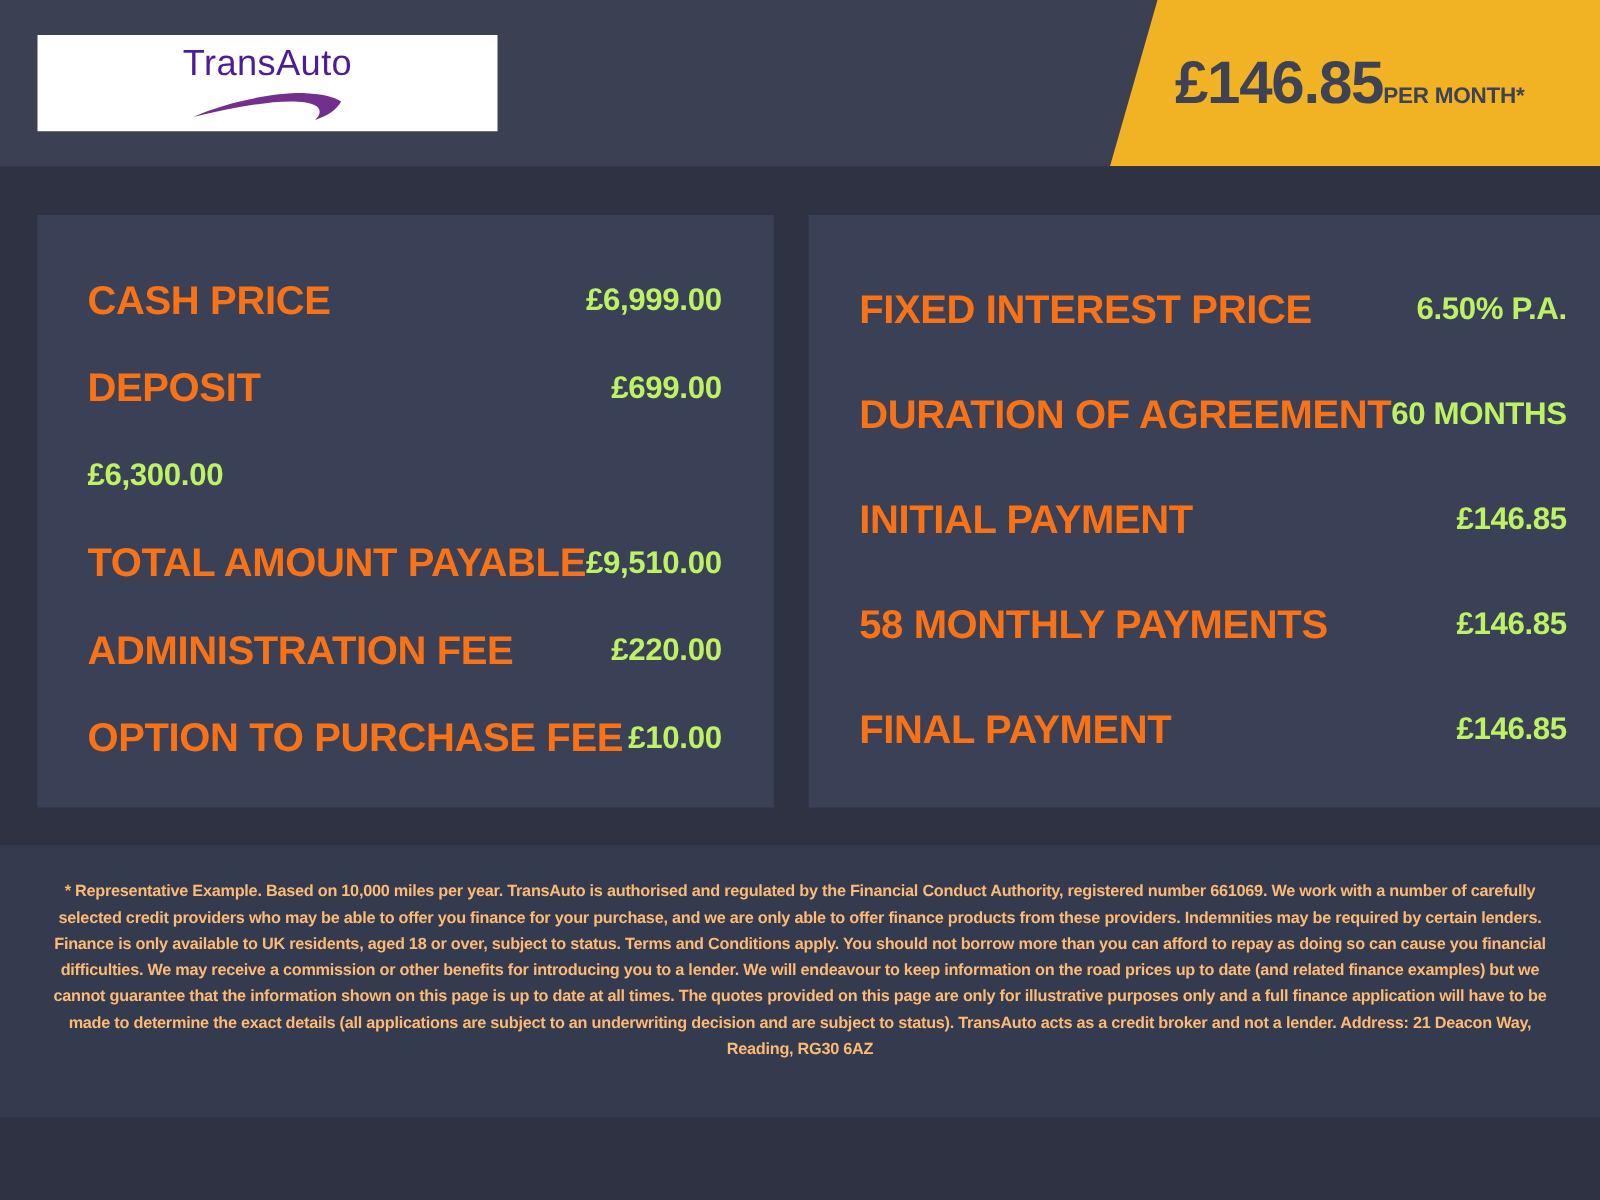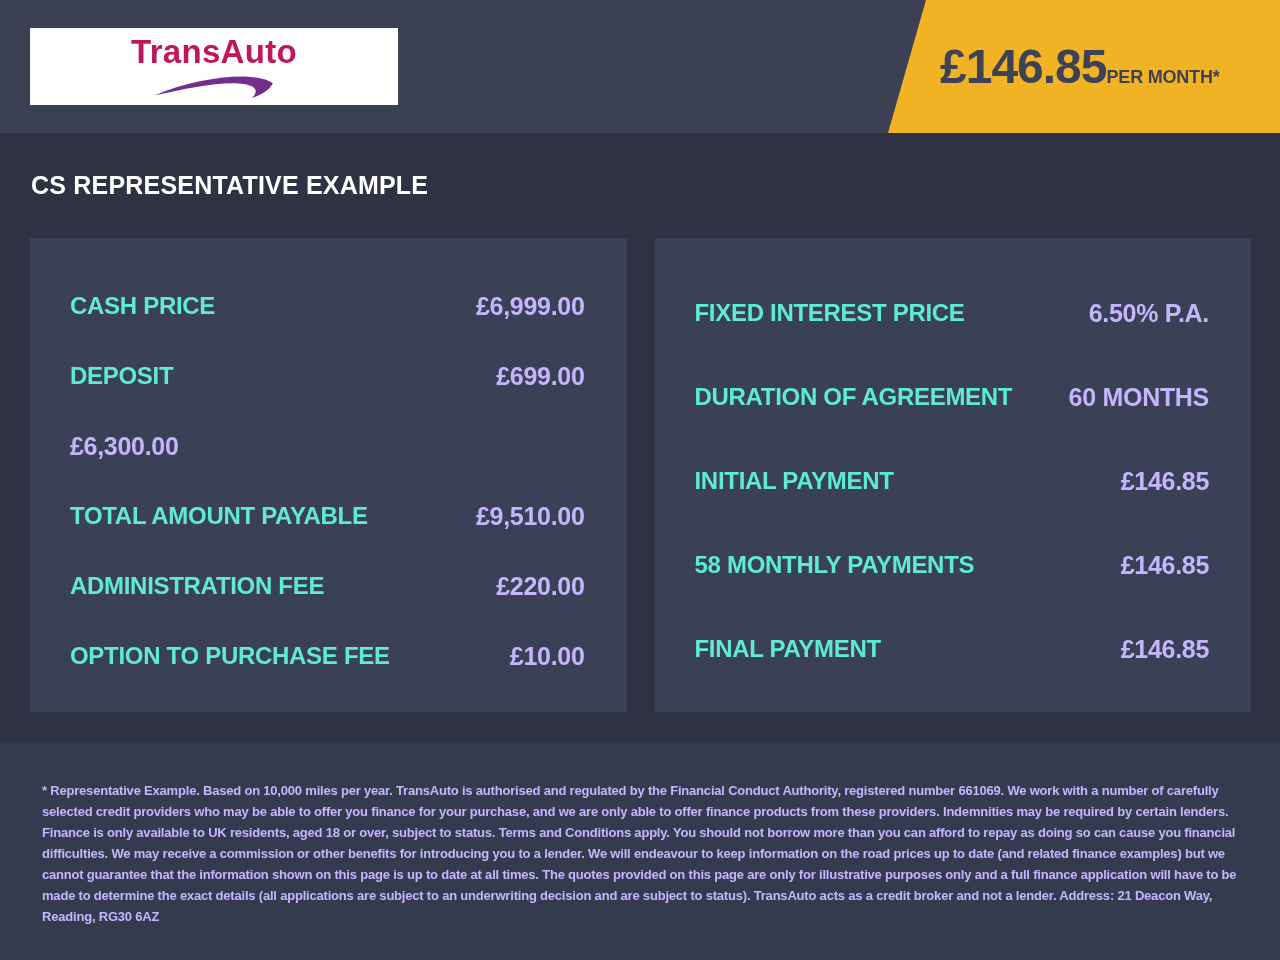--- a/index.html
+++ b/index.html
@@ -21,21 +21,21 @@
   }
   .logo-box {
     position: absolute; left: 30px; top: 28px;
     width: 368px; height: 77px;
     background: #ffffff;
     display: flex; flex-direction: column;
     align-items: center; justify-content: center;
     cursor: pointer;
   }
   .logo-text {
-    font-size: 33px; font-weight: 700; color: #be185d;
+    font-size: 29px; font-weight: 400; color: #4c1d95;
     line-height: 1; letter-spacing: 0.3px;
   }
   .logo-swoosh { width: 132px; height: 27px; margin-top: 3px; }
 
   .price-banner {
     position: absolute; top: 0; left: 888px;
     width: 392px; height: 133px;
     background: #f1b324;
     clip-path: polygon(38px 0, 100% 0, 100% 100%, 0 100%);
     display: flex; align-items: center;
@@ -65,40 +65,41 @@
     flex: 1; height: 474px;
     background: #3a4156;
     padding: 33px 42px 21px 40px;
     display: flex; flex-direction: column;
   }
   .finance-row {
     flex: 1;
     display: flex; align-items: center; justify-content: space-between;
   }
   .finance-label {
-    font-size: 24px; font-weight: 700; color: #5eead4;
+    font-size: 32px; font-weight: 700; color: #f97316;
     letter-spacing: -0.3px; white-space: nowrap;
   }
   .finance-value {
-    font-size: 25px; font-weight: 700; color: #c4b5fd;
+    font-size: 25px; font-weight: 700; color: #bef264;
     letter-spacing: -0.3px; white-space: nowrap;
   }
 
   
   .footer {
     margin-top: 30px;
     height: 218px;
     background: #353b4f;
     padding: 26px 30px;
   }
   .disclaimer {
-    margin: 12px; max-width: 1222px;
+    margin: 0; max-width: 1222px;
     font-size: 13px; line-height: 21px;
-    font-weight: 700; color: #c4b5fd;
+    font-weight: 700; color: #fdba74;
     letter-spacing: -0.2px;
+    text-align: center;
   }
 </style>
 </head>
 <body>
 
 <div class="page">
 
   <header class="header">
     <div class="logo-box">
       <div class="logo-text">TransAuto</div>
@@ -109,21 +110,20 @@
 
     <div class="price-banner">
       <div class="price-line">
         <span class="price-amount">£146.85</span>
         <span class="price-period">PER MONTH*</span>
       </div>
     </div>
   </header>
 
   <main class="main">
-    <h1 class="page-title">CS REPRESENTATIVE EXAMPLE</h1>
 
     <div class="panels">
 
       <section class="panel">
         <div class="finance-row">
           <span class="finance-label">CASH PRICE</span>
           <span class="finance-value">£6,999.00</span>
         </div>
         <div class="finance-row">
           <span class="finance-label">DEPOSIT</span>

